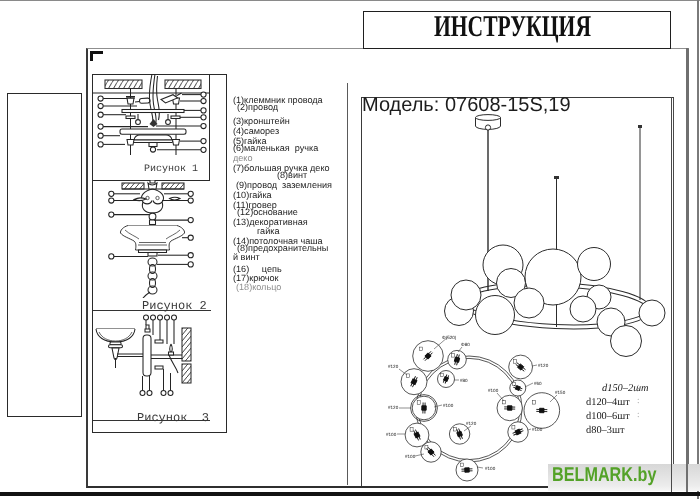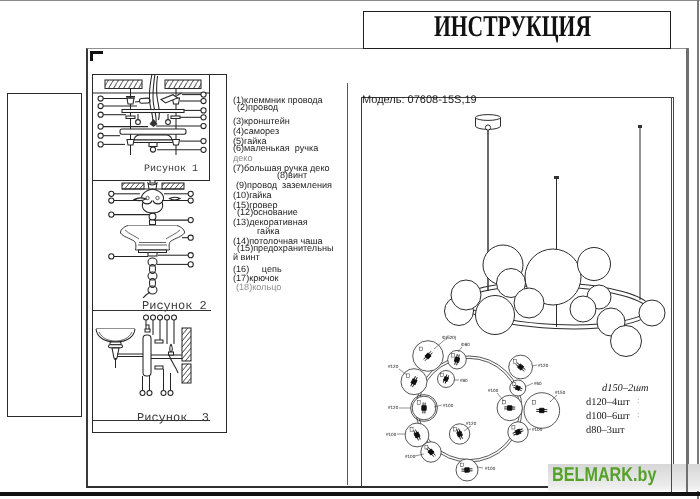--- a/index.html
+++ b/index.html
@@ -24,21 +24,21 @@
 
 <div class="abs" style="left:90px;top:51px;width:13px;height:3px;background:#111;"></div>
 <div class="abs" style="left:90px;top:51px;width:3px;height:10px;background:#111;"></div>
 
 <div class="abs" style="left:363px;top:11px;width:306px;height:36px;background:#fff;border:1.6px solid #1f1f1f;"></div>
 
 <div class="abs" style="left:434px;top:10px;font-family:'Liberation Serif',serif;font-weight:bold;font-size:30px;color:#111;white-space:nowrap;transform:scaleX(0.72);transform-origin:0 0;">ИНСТРУКЦИЯ</div>
 
 <div class="abs" style="left:361px;top:97px;width:311px;height:388px;border-left:1.4px solid #3a3a3a;border-top:1.4px solid #3a3a3a;border-right:1.4px solid #4a4a4a;"></div>
 
-<div class="abs" style="left:362px;top:93.5px;font-size:11px;color:#1d1d1d;">Модель: 07608-15S,19</div>
+<div class="abs" style="left:362px;top:93.5px;font-size:20px;color:#1d1d1d;">Модель: 07608-15S,19</div>
 
 <div class="abs" style="left:347px;top:83px;width:1px;height:402px;background:#5a5a5a;"></div>
 
 <div class="abs" style="left:92px;top:74px;width:133px;height:357px;border:1.5px solid #2a2a2a;"></div>
 
 <div class="abs" style="left:92px;top:74px;width:117px;height:106px;border-right:1.3px solid #2a2a2a;border-bottom:1.3px solid #2a2a2a;"></div>
 
 <div class="abs" style="left:144px;top:164px;font-family:'Liberation Mono',monospace;font-size:10px;color:#3a3a3a;white-space:nowrap;">Рисунок 1</div>
 
 <div class="abs" style="left:142px;top:299px;font-family:'Liberation Mono',monospace;font-size:12px;color:#3a3a3a;white-space:nowrap;">Рисунок 2</div>
@@ -54,26 +54,26 @@
   <div class="abs pl" style="left:4px;top:102px;">(2)провод</div>
   <div class="abs pl" style="left:0;top:116px;text-align:center;">(3)кронштейн</div>
   <div class="abs pl" style="left:0;top:126px;">(4)саморез</div>
   <div class="abs pl" style="left:0;top:136px;">(5)гайка</div>
   <div class="abs pl" style="left:0;top:143px;">(6)маленькая&nbsp; ручка</div>
   <div class="abs pl" style="left:0;top:153px;color:#8a8a8a;">деко</div>
   <div class="abs pl" style="left:0;top:163px;">(7)большая ручка деко</div>
   <div class="abs pl" style="left:4px;top:170px;padding-left:40px;">(8)винт</div>
   <div class="abs pl" style="left:3px;top:180px;">(9)провод&nbsp; заземления</div>
   <div class="abs pl" style="left:0;top:190px;">(10)гайка</div>
-  <div class="abs pl" style="left:0;top:200px;">(15)гровер</div>
+  <div class="abs pl" style="left:0;top:200px;">(11)гровер</div>
   <div class="abs pl" style="left:4px;top:207px;">(12)основание</div>
   <div class="abs pl" style="left:0;top:217px;">(13)декоративная</div>
   <div class="abs pl" style="left:0;top:226px;padding-left:24px;">гайка</div>
   <div class="abs pl" style="left:0;top:236px;">(14)потолочная чаша</div>
-  <div class="abs pl" style="left:4px;top:243px;">(15)предохранительны</div>
+  <div class="abs pl" style="left:4px;top:243px;">(8)предохранительны</div>
   <div class="abs pl" style="left:0;top:252px;">й винт</div>
   <div class="abs pl" style="left:0;top:264px;">(16)&nbsp;&nbsp;&nbsp;&nbsp;&nbsp;цепь</div>
   <div class="abs pl" style="left:0;top:273px;">(17)крючок</div>
   <div class="abs pl" style="left:3px;top:282px;color:#8f8f8f;">(18)кольцо</div>
 </div>
 
 <div class="abs" style="left:586px;top:0;font-family:'Liberation Serif',serif;font-size:10.4px;color:#1a1a1a;">
   <div class="abs" style="left:16px;top:383px;white-space:nowrap;font-style:italic;">d150–2шт</div>
   <div class="abs" style="left:0;top:397px;white-space:nowrap;">d120–4шт</div>
   <div class="abs" style="left:0;top:411px;white-space:nowrap;">d100–6шт</div>

